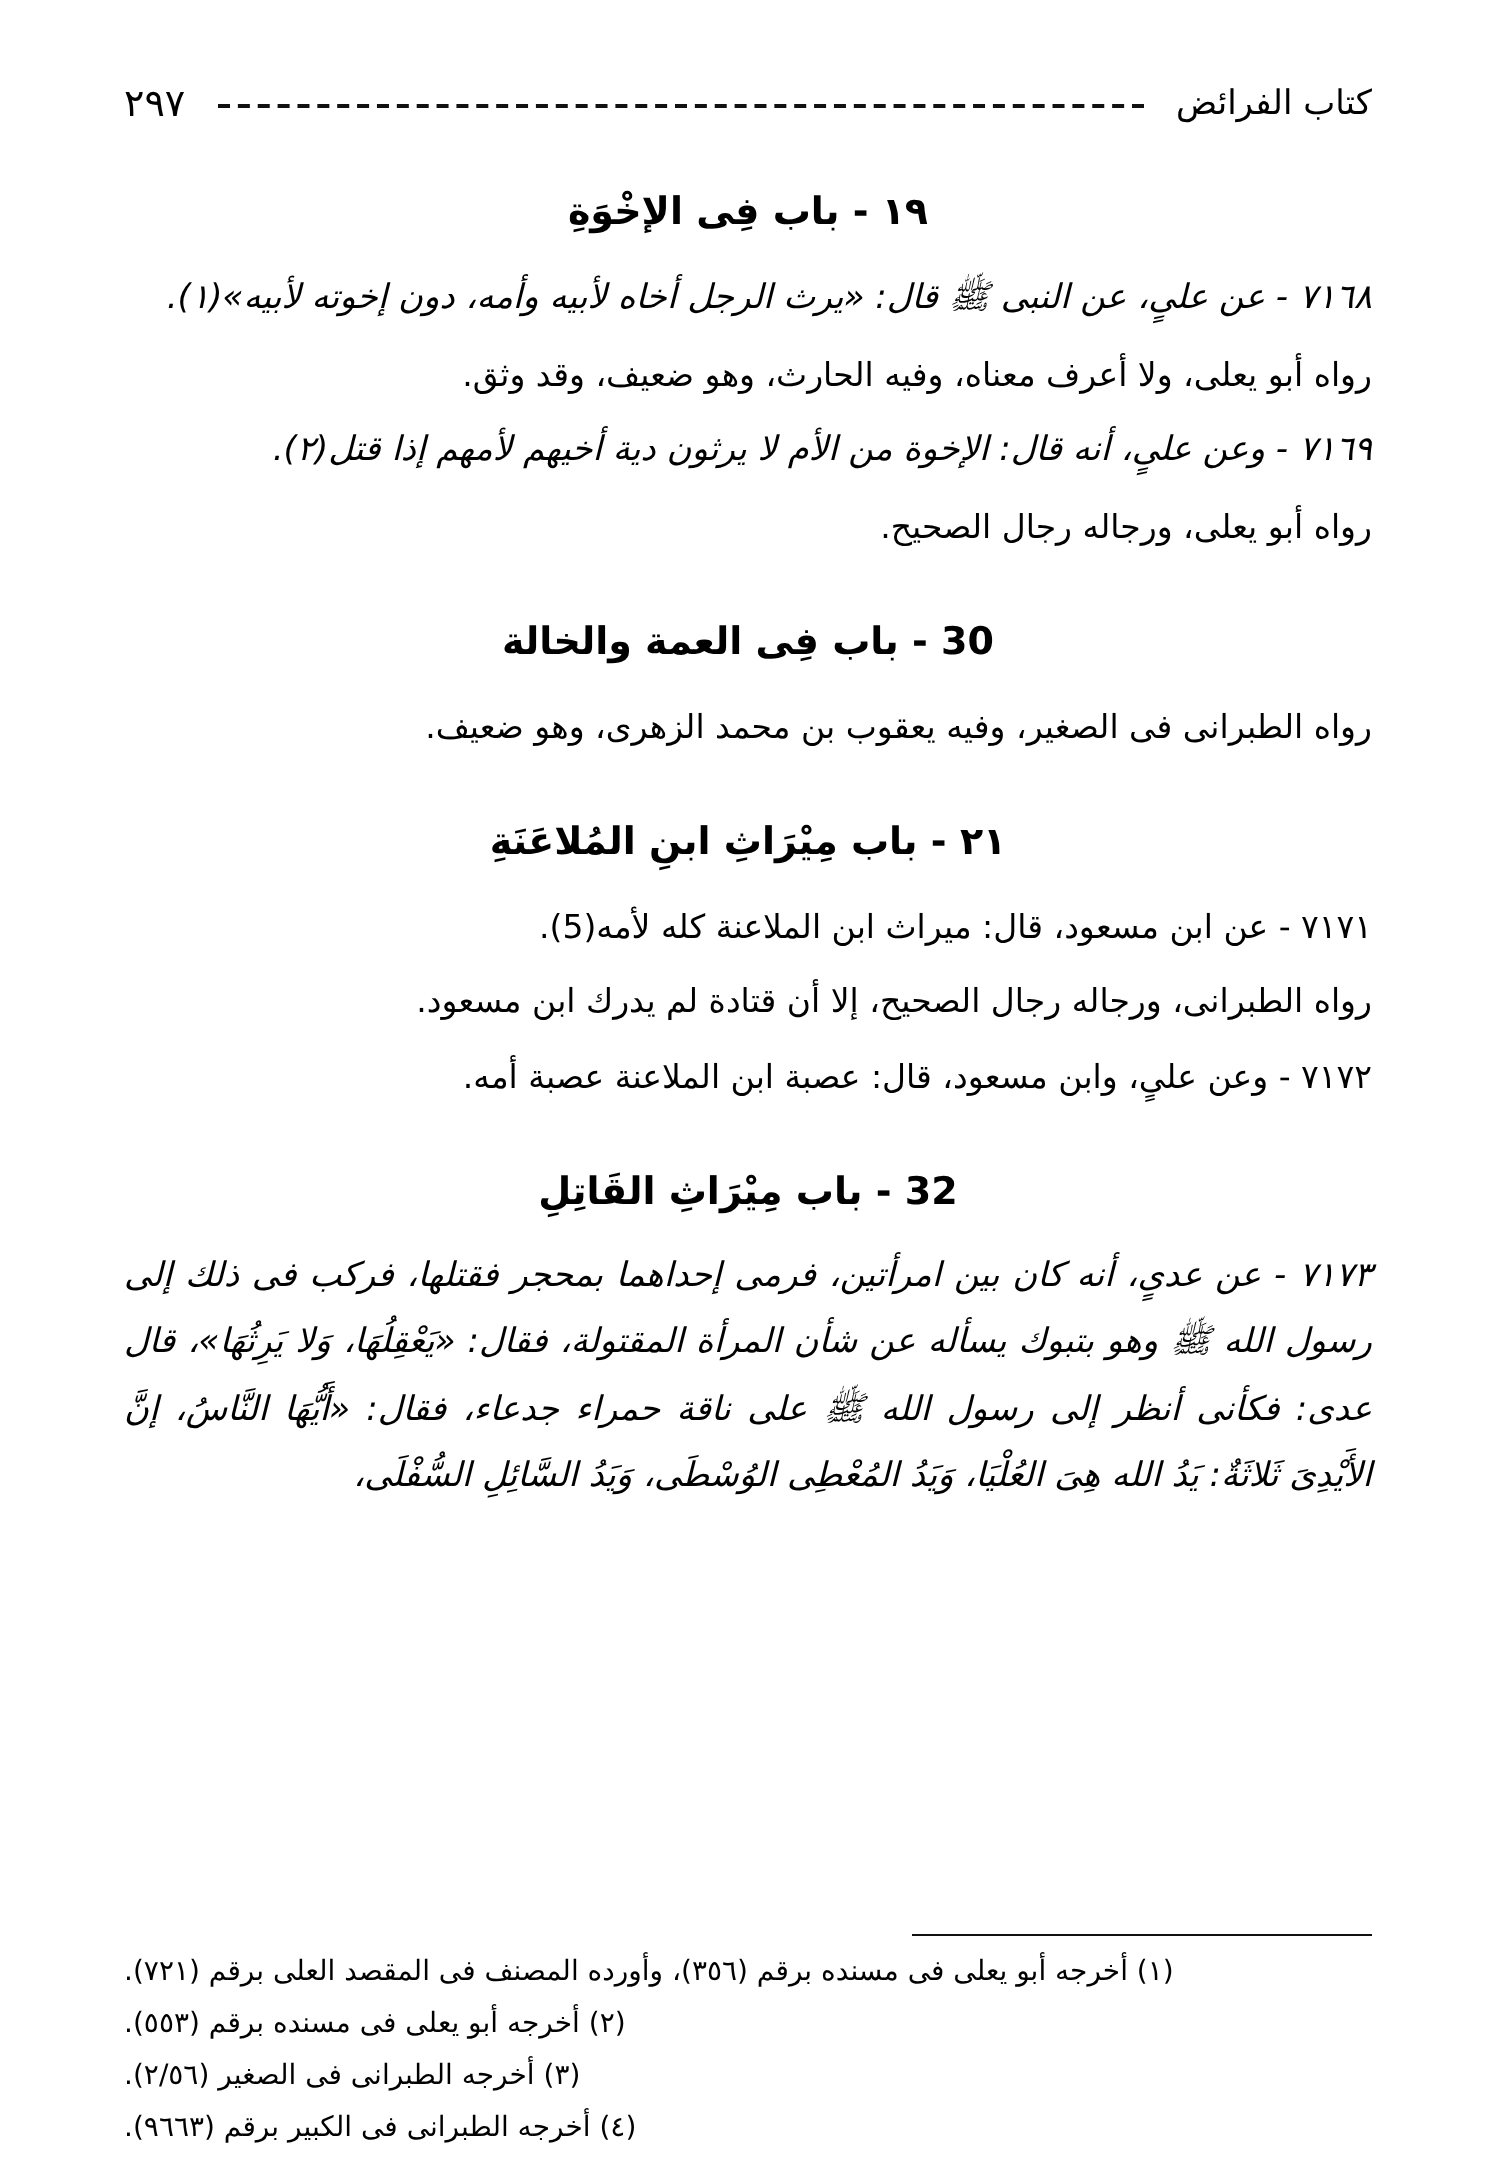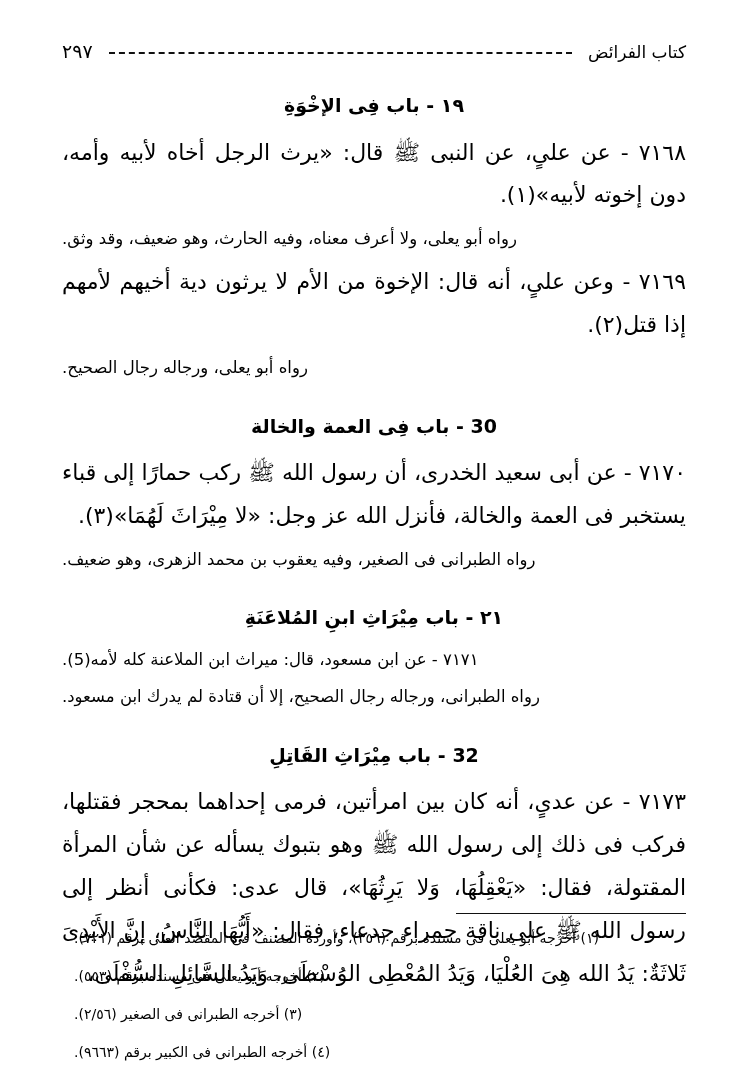--- a/index.html
+++ b/index.html
@@ -55,35 +55,36 @@
   .chapter {
     text-align: center;
     font-size: 19px;
     font-weight: bold;
     margin: 28px 0 12px 0;
     line-height: 1.5;
   }
 
   
   .para {
-    font-size: 22px;
+    font-size: 17px;
     line-height: 1.95;
     text-align: justify;
     text-justify: inter-word;
     margin: 0 0 6px 0;
     direction: rtl;
+    font-style: italic;
   }
 
   
   .note-line {
     font-size: 16.5px;
     line-height: 1.9;
     margin: 0 0 6px 0;
     direction: rtl;
-    text-align: left;
+    text-align: right;
   }
 
   
   .footnotes {
     position: absolute;
     bottom: 14px;
     right: 62px;
     left: 62px;
     direction: rtl;
   }
@@ -91,47 +92,47 @@
     width: 230px;
     height: 0;
     border-top: 1.4px solid #111;
     margin: 0 0 6px auto;
   }
   .fn {
     font-size: 14px;
     line-height: 1.85;
     text-align: left;
     direction: rtl;
-    margin: 12px;
+    margin: 0;
   }
 </style>
 </head>
 <body>
 
 <div class="page">
 
   <div class="header">
     <span class="book-title">كتاب الفرائض</span>
     <span class="rule"></span>
     <span class="page-num">٢٩٧</span>
   </div>
 
   <h2 class="chapter">١٩ - باب فِى الإخْوَةِ</h2>
   <p class="para">٧١٦٨ - عن علىٍ، عن النبى ﷺ قال: «يرث الرجل أخاه لأبيه وأمه، دون إخوته لأبيه»(١).</p>
   <p class="note-line">رواه أبو يعلى، ولا أعرف معناه، وفيه الحارث، وهو ضعيف، وقد وثق.</p>
   <p class="para">٧١٦٩ - وعن علىٍ، أنه قال: الإخوة من الأم لا يرثون دية أخيهم لأمهم إذا قتل(٢).</p>
   <p class="note-line">رواه أبو يعلى، ورجاله رجال الصحيح.</p>
 
   <h2 class="chapter">30 - باب فِى العمة والخالة</h2>
-  <p class="para">٧١٧٠ - عن أبى سعيد الخدرى، أن رسول الله ﷺ ركب حمارًا إلى قباء يستخبر فى العمة والخالة، فأنزل الله عز وجل: «لا مِيْرَاثَ لَهُمَا»(٣).</p>
   <p class="note-line">رواه الطبرانى فى الصغير، وفيه يعقوب بن محمد الزهرى، وهو ضعيف.</p>
 
   <h2 class="chapter">٢١ - باب مِيْرَاثِ ابنِ المُلاعَنَةِ</h2>
   <p class="note-line">٧١٧١ - عن ابن مسعود، قال: ميراث ابن الملاعنة كله لأمه(5).</p>
   <p class="note-line">رواه الطبرانى، ورجاله رجال الصحيح، إلا أن قتادة لم يدرك ابن مسعود.</p>
+  <p class="note-line">٧١٧٢ - وعن علىٍ، وابن مسعود، قال: عصبة ابن الملاعنة عصبة أمه.</p>
 
   <h2 class="chapter">32 - باب مِيْرَاثِ القَاتِلِ</h2>
   <p class="para">٧١٧٣ - عن عدىٍ، أنه كان بين امرأتين، فرمى إحداهما بمحجر فقتلها، فركب فى ذلك إلى رسول الله ﷺ وهو بتبوك يسأله عن شأن المرأة المقتولة، فقال: «يَعْقِلُهَا، وَلا يَرِثُهَا»، قال عدى: فكأنى أنظر إلى رسول الله ﷺ على ناقة حمراء جدعاء، فقال: «أَيُّهَا النَّاسُ، إنَّ الأَيْدِىَ ثَلاثَةٌ: يَدُ الله هِىَ العُلْيَا، وَيَدُ المُعْطِى الوُسْطَى، وَيَدُ السَّائِلِ السُّفْلَى،</p>
 
   <div class="footnotes">
     <div class="fn-rule"></div>
     <p class="fn">(١) أخرجه أبو يعلى فى مسنده برقم (٣٥٦)، وأورده المصنف فى المقصد العلى برقم (٧٢١).</p>
     <p class="fn">(٢) أخرجه أبو يعلى فى مسنده برقم (٥٥٣).</p>
     <p class="fn">(٣) أخرجه الطبرانى فى الصغير (٢/٥٦).</p>
     <p class="fn">(٤) أخرجه الطبرانى فى الكبير برقم (٩٦٦٣).</p>

